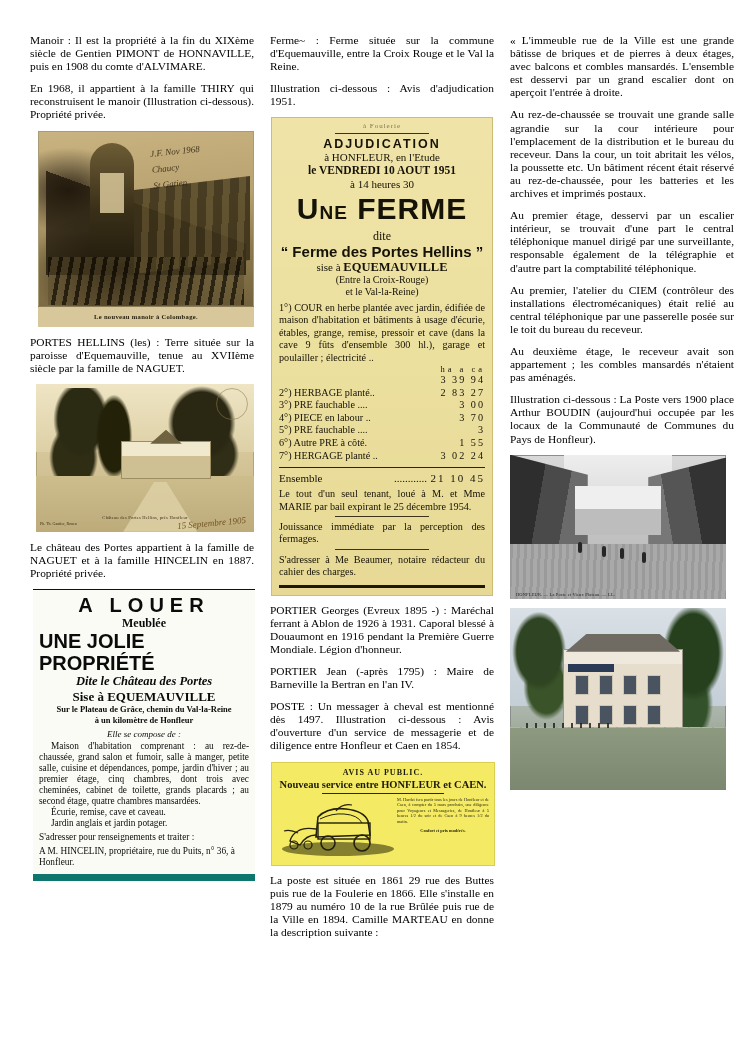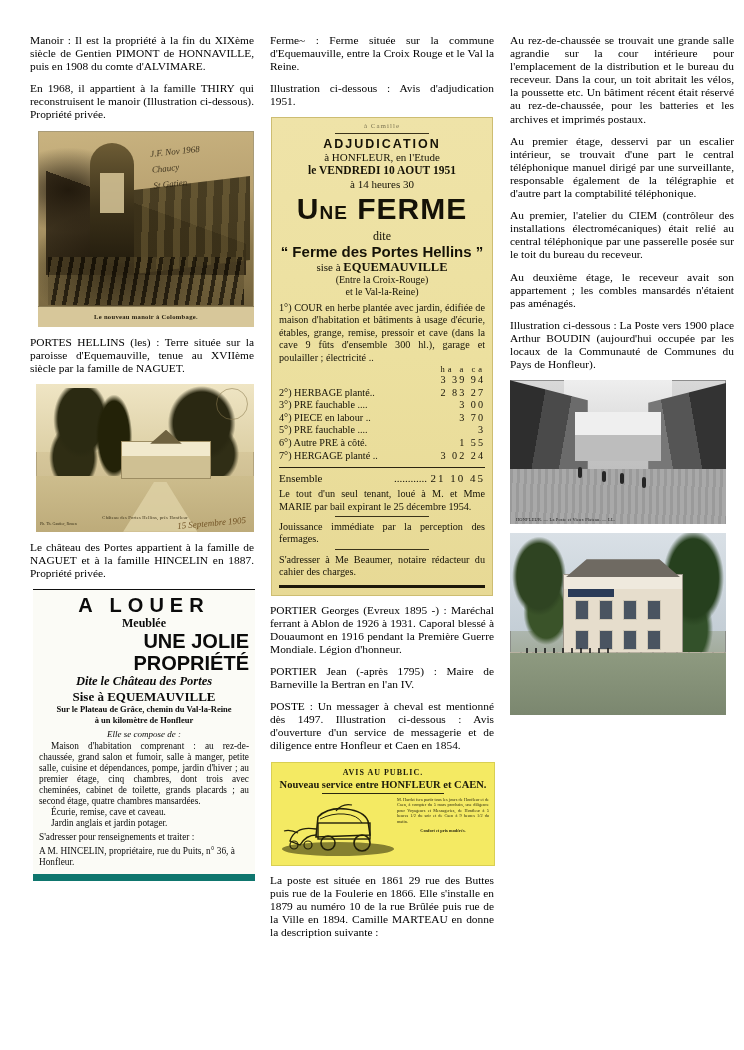--- a/index.html
+++ b/index.html
@@ -168,21 +168,21 @@
     box-sizing: border-box;
     font-family: "Liberation Serif", serif;
     color:#0b0b0b;
   }
   .advert .ad-t1 {
     text-align:center; font-weight:bold; font-size:20px; letter-spacing:6px;
     line-height:22px; font-family:"Liberation Sans", sans-serif;
   }
   .advert .ad-t2 { text-align:center; font-size:12px; line-height:14px; font-weight:bold; }
   .advert .ad-t3 {
-    text-align:right; font-weight:bold; font-size:20px; line-height:22px;
+    text-align:left; font-weight:bold; font-size:20px; line-height:22px;
     letter-spacing:0px; font-family:"Liberation Sans", sans-serif;
   }
   .advert .ad-t4 { text-align:center; font-size:12.5px; font-style:italic; font-weight:bold; line-height:15px;}
   .advert .ad-t5 { text-align:center; font-size:13px; font-weight:bold; line-height:15px;}
   .advert .ad-t6 { text-align:center; font-size:8.5px; font-weight:bold; line-height:10.5px;}
   .advert .ad-t7 { text-align:center; font-size:9px; font-style:italic; line-height:12px; margin-top:3px;}
   .advert .ad-body { font-size:9.3px; line-height:11px; text-align:justify; margin-top:1px; }
   .advert .ad-body .ind { display:block; text-indent:12px; }
   .advert .ad-foot { font-size:9.3px; line-height:11px; margin-top:3px; }
 
@@ -384,21 +384,21 @@
         <div class="ad-foot">A M. HINCELIN, propriétaire, rue du Puits, n° 36, à Honfleur.</div>
       </div>
     </div>
 
     <div class="col">
 
       <p class="body">Ferme~ : Ferme située sur la commune d'Equemauville, entre la Croix Rouge et le Val la Reine.</p>
       <p class="body">Illustration ci-dessous : Avis d'adjudication 1951.</p>
 
       <div class="adjud">
-        <div class="aj-top">à Camille</div>
+        <div class="aj-top">à Foulerie</div>
         <div class="aj-hr"></div>
         <div class="aj-1">ADJUDICATION</div>
         <div class="aj-2">à HONFLEUR, en l'Etude</div>
         <div class="aj-3">le VENDREDI 10 AOUT 1951</div>
         <div class="aj-4">à 14 heures 30</div>
         <div class="aj-big">
           <span>U</span><small>NE</small>
           <span>FERME</span>
         </div>
         <div class="aj-dite">dite</div>
@@ -482,20 +482,21 @@
         <div class="av-text">
           <span>M. Hardet fera partir tous les jours de Honfleur et de Caen, à compter du 5 mars prochain, une diligence pour Voyageurs et Messageries, de Honfleur à 5 heures 1/2 du soir et de Caen à 9 heures 1/2 du matin.</span>
           <span class="c">Confort et prix modérés.</span>
         </div>
       </div>
 
       <p class="body">La poste est située en 1861 29 rue des Buttes puis rue de la Foulerie en 1866. Elle s'installe en 1879 au numéro 10 de la rue Brûlée puis rue de la Ville en 1894. Camille MARTEAU en donne la description suivante :</p>
     </div>
 
     <div class="col">
+      <p class="body">« L'immeuble rue de la Ville est une grande bâtisse de briques et de pierres à deux étages, avec balcons et combles mansardés. L'ensemble est desservi par un grand escalier dont on aperçoit l'entrée à droite.</p>
       <p class="body">Au rez-de-chaussée se trouvait une grande salle agrandie sur la cour intérieure pour l'emplacement de la distribution et le bureau du receveur. Dans la cour, un toit abritait les vélos, la poussette etc. Un bâtiment récent était réservé au rez-de-chaussée, pour les batteries et les archives et imprimés postaux.</p>
       <p class="body">Au premier étage, desservi par un escalier intérieur, se trouvait d'une part le central téléphonique manuel dirigé par une surveillante, responsable également de la télégraphie et d'autre part la comptabilité téléphonique.</p>
       <p class="body">Au premier, l'atelier du CIEM (contrôleur des installations électromécaniques) était relié au central téléphonique par une passerelle posée sur le toit du bureau du receveur.</p>
       <p class="body">Au deuxième étage, le receveur avait son appartement ; les combles mansardés n'étaient pas aménagés.</p>
       <p class="body">Illustration ci-dessous : La Poste vers 1900 place Arthur BOUDIN (aujourd'hui occupée par les locaux de la Communauté de Communes du Pays de Honfleur).</p>
 
       <div class="figure">
         <div class="photo-street">
           <div class="sky"></div>
           <div class="bl"></div>

